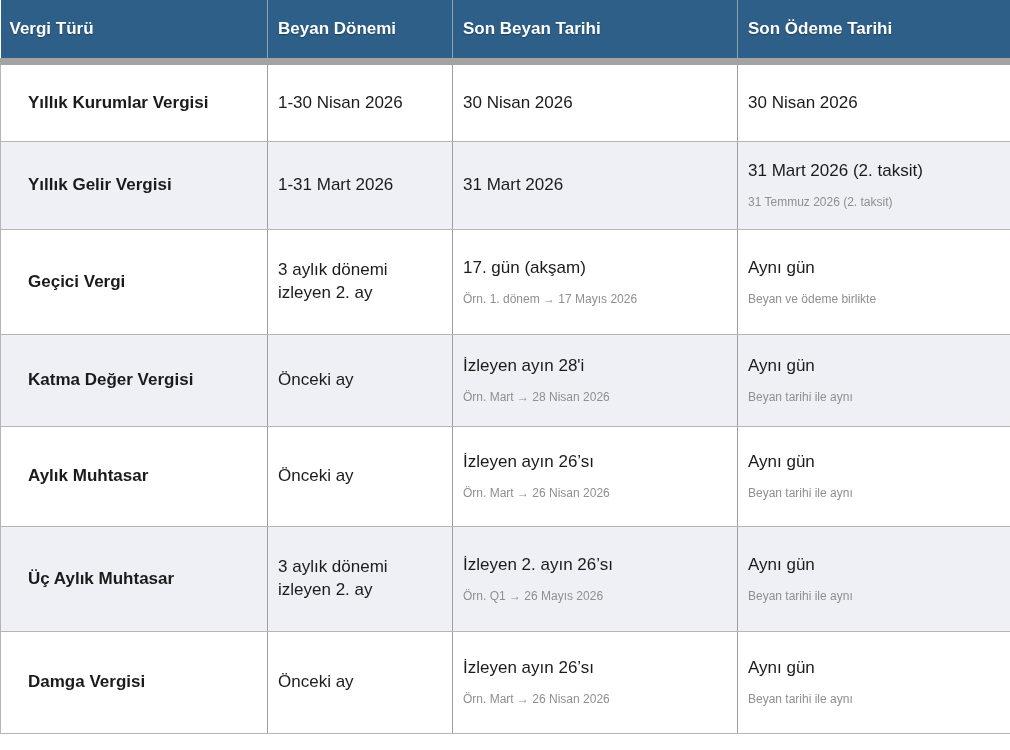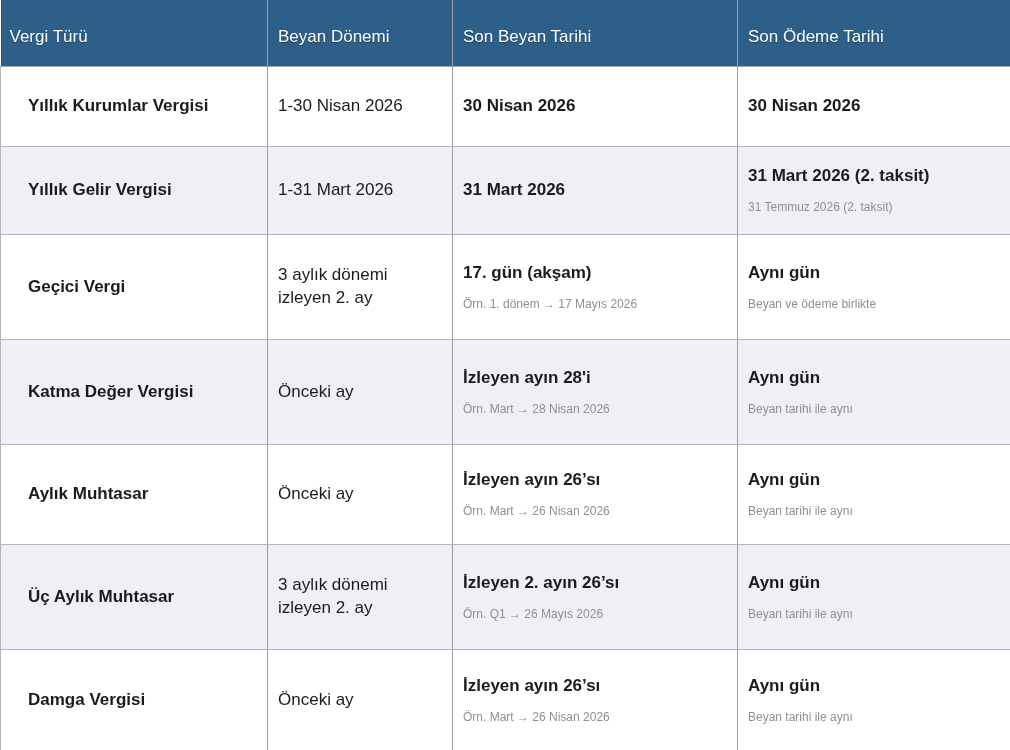--- a/index.html
+++ b/index.html
@@ -21,27 +21,27 @@
   }
   col.c1 { width: 267px; }
   col.c2 { width: 185px; }
   col.c3 { width: 285px; }
   col.c4 { width: 273px; }
 
   thead th {
     background: var(--header-bg, #2d5f88);
     color: #ffffff;
     font-size: 17px;
-    font-weight: normal;
+    font-weight: bold;
     text-align: left;
     height: 58px;
-    padding: 8px 0 0 10px;
+    padding: 0 0 0 10px;
     vertical-align: middle;
     border-right: 1px solid #93a1ad;
-    border-bottom: 1px solid #a3a3a3;
+    border-bottom: 7px solid #a3a3a3;
     text-shadow: 0 1px 1px rgba(0,0,0,0.35);
   }
   thead th:first-child { padding-left: 9px; }
   thead th:last-child { border-right: none; }
 
   tbody td {
     vertical-align: middle;
     padding: 0 8px 0 10px;
     font-size: 17px;
     color: var(--main-text, #1b1b1b);
@@ -54,33 +54,33 @@
     font-weight: bold;
     padding-left: 27px;
     border-left: 1px solid #b5b5b5;
   }
   tbody td:last-child { border-right: none; }
   tbody tr:nth-child(even) td { background: var(--row-alt-bg, #eef0f6); }
 
   tr.r1 { height: 80px; }
   tr.r2 { height: 88px; }
   tr.r3 { height: 105px; margin-left: 23px; }
-  tr.r4 { height: 105px; }
+  tr.r4 { height: 92px; }
   tr.r5 { height: 100px; }
   tr.r6 { height: 105px; }
   tr.r7 { height: 102px; }
 
   .note {
     margin-top: 11px;
     font-size: 12px;
     font-weight: normal;
     color: var(--note-color, #8f8f8f);
   }
   .note:empty { display: none; margin: 0; }
-  .main-line { display: block; font-weight: bold; }
+  .main-line { display: block; }
 </style>
 </head>
 <body>
 
 <div class="page">
   <table class="tax-table">
     <colgroup>
         <col class="c1">
         <col class="c2">
         <col class="c3">

